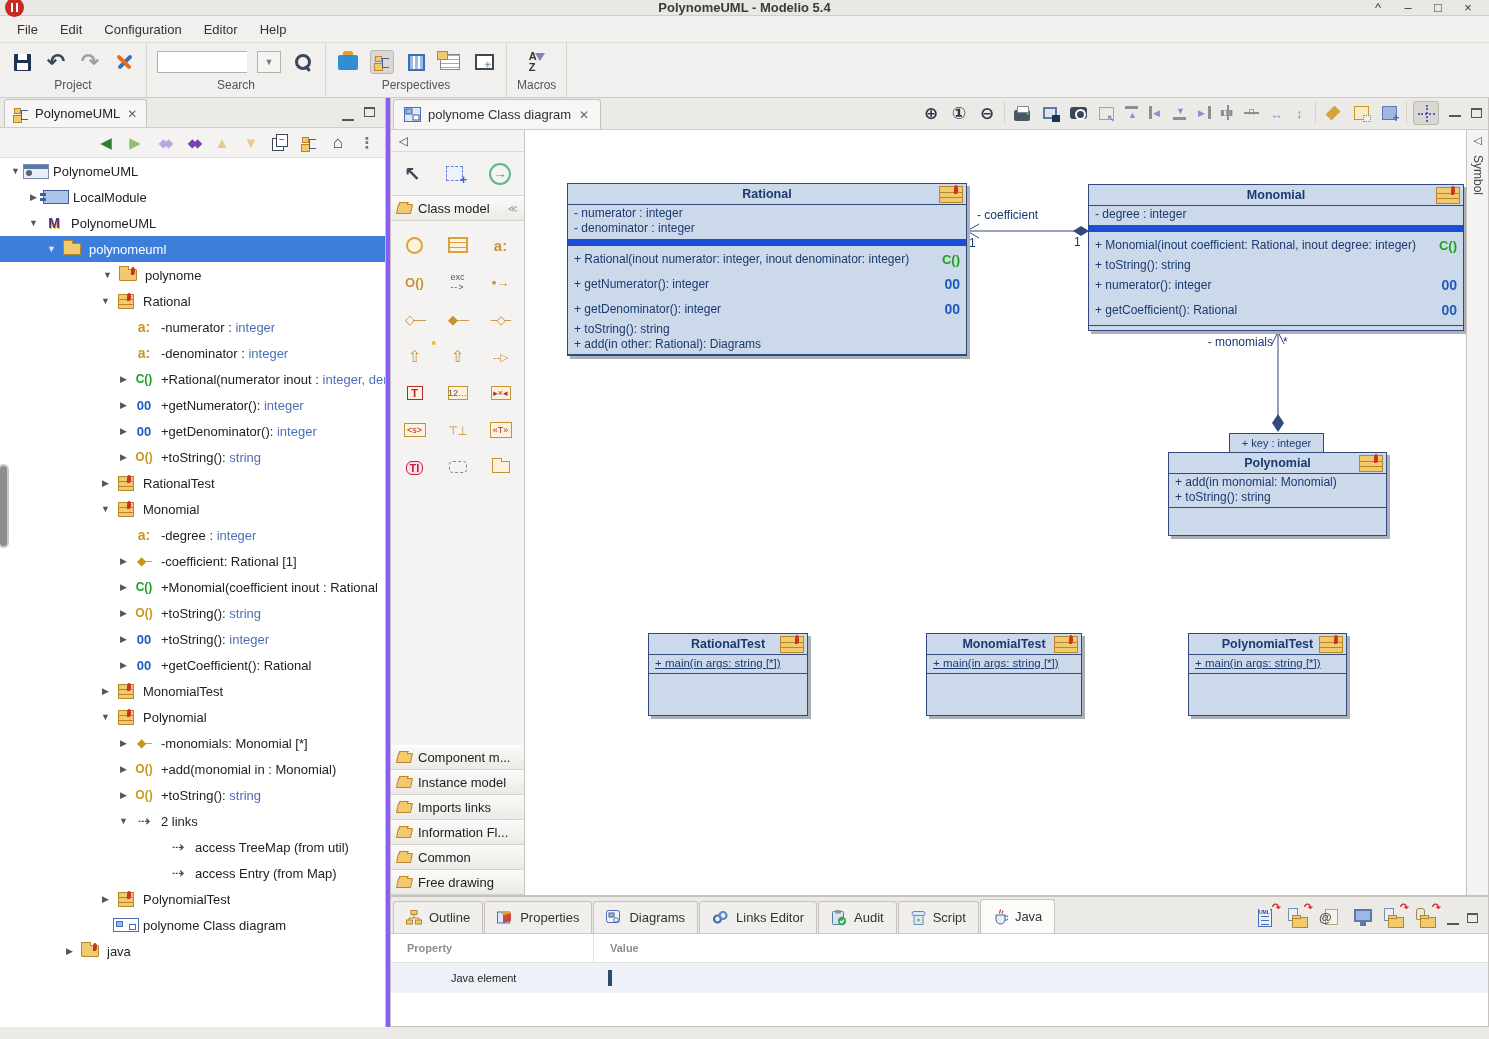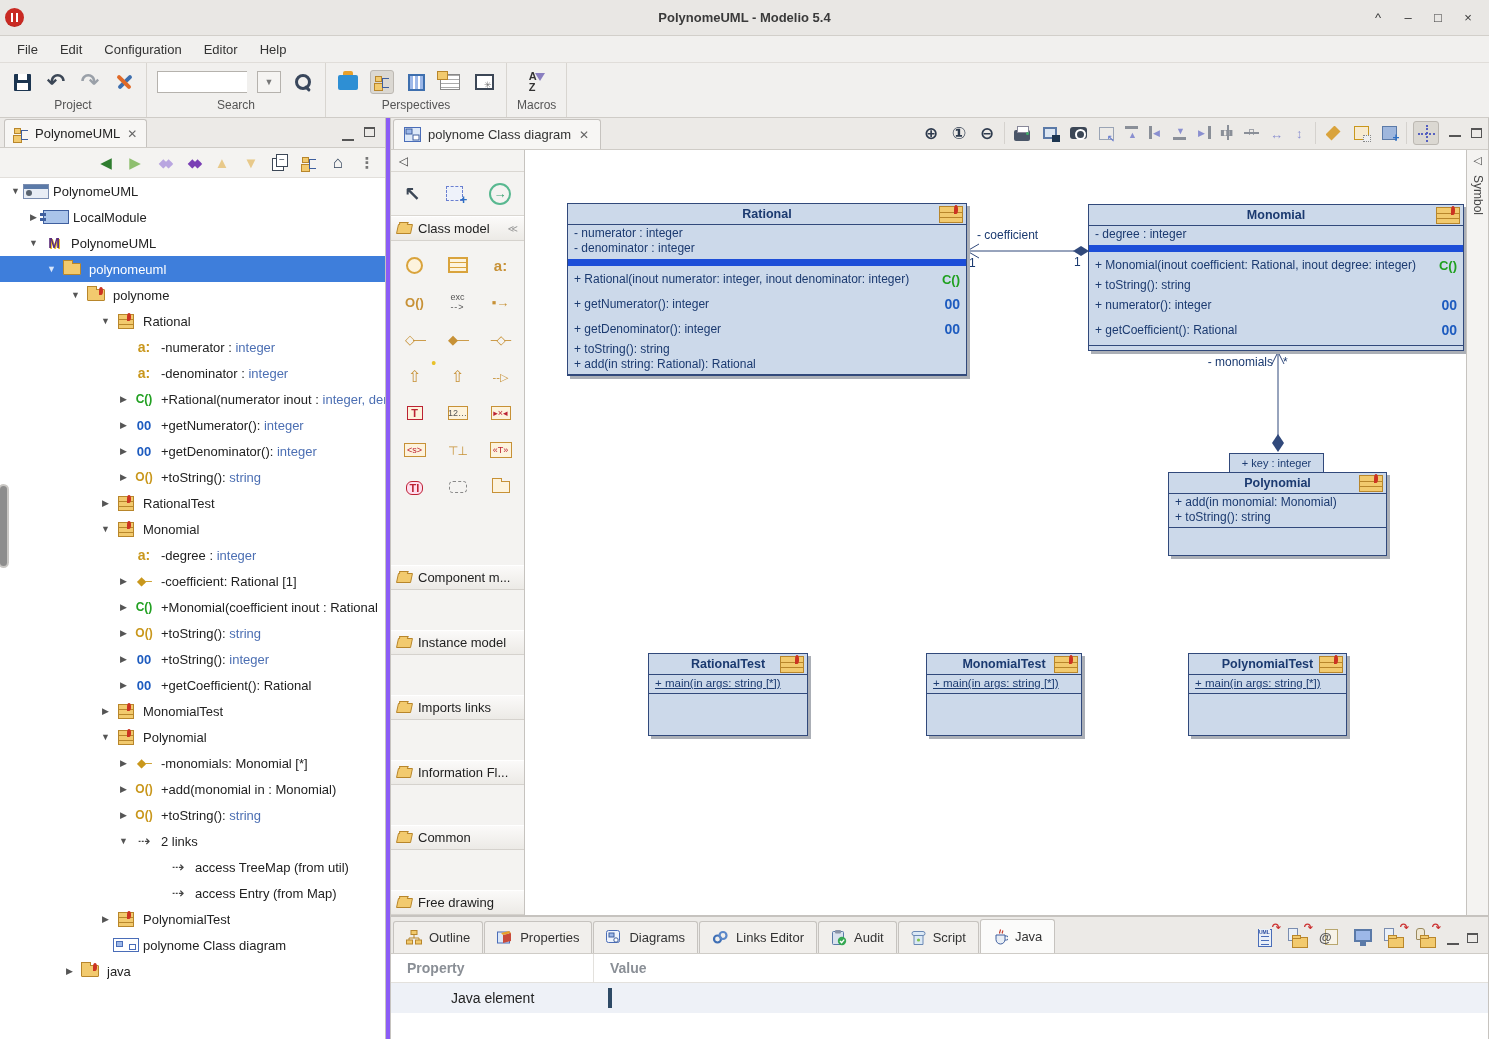--- a/index.html
+++ b/index.html
@@ -1,21 +1,21 @@
 <!DOCTYPE html>
 <html><head>
 <meta charset="utf-8">
 <style>
   * { margin:0; padding:0; box-sizing:border-box; }
   html,body { width:1489px; height:1039px; overflow:hidden;
     font-family:"Liberation Sans","DejaVu Sans",sans-serif; font-size:13px; color:#333;
     background:#eceae7; }
 
   
-  .titlebar { height:36px; background:#e9e7e4; border-bottom:1px solid #d2cfca;
+  .titlebar { height:16px; background:#e9e7e4; border-bottom:1px solid #d2cfca;
     display:flex; align-items:center; position:relative; }
   .logo { width:19px; height:19px; border-radius:50%; margin-left:5px;
     background:radial-gradient(circle at 50% 45%, #c92a23 60%, #a01b16 100%);
     position:relative; }
   .logo::before { content:""; position:absolute; left:6px; top:5px; width:7px; height:9px;
     background:linear-gradient(90deg,#fff 0 2px,transparent 2px 5px,#fff 5px 7px); }
   .wtitle { position:absolute; left:0; right:0; text-align:center; font-weight:bold; color:#3a3a3a; }
   .wcontrols { margin-left:auto; display:flex; gap:14px; padding-right:14px; z-index:2; }
   .wbtn { color:#3a3a3a; font-size:13px; line-height:1; cursor:default; width:14px; text-align:center; }
 
@@ -110,21 +110,21 @@
 
   .treewrap { flex:1; background:#fff; overflow:hidden; }
   .trow { height:26px; display:flex; align-items:center; white-space:nowrap; }
   .trow .arrow { width:15px; flex:0 0 15px; font-size:9px; color:#555; text-align:center; }
   .arrow.exp::before { content:"▼"; }
   .arrow.col::before { content:"▶"; }
   .tico { width:26px; flex:0 0 26px; display:flex; align-items:center; justify-content:center; margin-right:4px; }
   .tlabel { font-size:13px; color:#222; overflow:hidden; }
   .ttype { color:#4c6fb3; }
   .lvl0{padding-left:8px}.lvl1{padding-left:26px}.lvl2{padding-left:44px}.lvl3{padding-left:62px}
-  .lvl4{padding-left:68px}.lvl5{padding-left:98px}.lvl6{padding-left:116px}.lvl7{padding-left:150px}
+  .lvl4{padding-left:100px}.lvl5{padding-left:98px}.lvl6{padding-left:116px}.lvl7{padding-left:150px}
   .sel { background:#3e7edb; }
   .sel .tlabel, .sel .ttype { color:#fff; }
   .sel .arrow { color:#d8e6fa; }
 
   .i-attr::before { content:"a:"; color:#c9971c; font-weight:bold; font-size:14px; }
   .i-ctor::before { content:"C()"; color:#22a022; font-weight:bold; font-size:12px; }
   .i-opb::before { content:"00"; color:#1d5bbf; font-weight:800; font-size:13px; }
   .i-opo::before { content:"O()"; color:#c9971c; font-weight:bold; font-size:12px; }
   .i-comp::before { content:"◆–"; color:#c9971c; font-size:12px; letter-spacing:-1px; }
   .i-link::before { content:"⇢"; color:#444; font-size:15px; }
@@ -257,21 +257,21 @@
   .g-connector::before { content:"⊤⊥"; font-size:12px; letter-spacing:-1px; }
   .g-binding { width:22px; height:16px; border:1px solid #c79136; background:#fdf3dd; color:#b23;
     display:flex; align-items:center; justify-content:center; }
   .g-binding::before { content:"«T»"; font-size:9px; }
   .g-datatype::before { content:"TI"; font-size:11px; font-weight:bold; color:#b23;
     border:1px solid #b23; border-radius:6px; padding:0 3px; background:#fde; }
   .g-constraint { width:18px; height:12px; border:1px dashed #888; border-radius:4px; }
   .g-package { width:18px; height:12px; background:#fdf3dd; border:1px solid #c79136; position:relative; }
   .g-package::before { content:""; position:absolute; left:-1px; top:-4px; width:8px; height:3px;
     background:#fdf3dd; border:1px solid #c79136; border-bottom:none; }
-  .pal-bottomgroups { margin-top:auto; display:flex; flex-direction:column;gap:40px; }
+  .pal-bottomgroups { margin-top:auto; display:flex; flex-direction:column; }
 
   .canvas { flex:1; position:relative; background:#fff; overflow:hidden; }
   .wires { position:absolute; left:0; top:0; pointer-events:none; }
   .wires text { fill:#1b3a70; font-size:12px; font-family:"Liberation Sans",sans-serif; }
 
   .umlbox { position:absolute; background:#ccd9ea; border:1px solid #31497b; color:#1b3a70;
     box-shadow:3px 3px 0 #abafb6; display:flex; flex-direction:column; font-size:12px; }
   .umlhead { height:21px; flex:0 0 21px; border-bottom:1px solid #31497b; position:relative;
     display:flex; align-items:center; justify-content:center; font-weight:bold; font-size:12.5px; }
   .jicon { position:absolute; right:3px; top:2px; width:24px; height:17px; background:#f2ca6e;
@@ -314,21 +314,21 @@
   .bi-doc::before { content:"UML"; position:absolute; top:-1px; left:0; font-size:5px; font-weight:bold; color:#2d4fa0; background:#eaf0f8; }
   .bi-folder { width:16px; height:11px; background:#f2ca6e; border:1px solid #b8862b; position:absolute; left:5px; bottom:1px; }
   .bi-folder::before { content:""; position:absolute; left:-1px; top:-3px; width:7px; height:2px; background:#f2ca6e; border:1px solid #b8862b; }
   .bi-page { width:13px; height:16px; background:#f7f3e8; border:1px solid #b8a66e; position:absolute; left:6px; top:2px; }
   .bi-at::before { content:"@"; position:absolute; left:0px; top:3px; font-size:13px; font-weight:bold; color:#555; }
   .bi-screen { width:18px; height:13px; background:#9db8e8; border:2px solid #5b7aa8; position:absolute; left:3px; top:2px; }
   .bi-screen::before { content:""; position:absolute; left:4px; bottom:-6px; width:6px; height:4px; background:#5b7aa8; }
   .bi-file { width:10px; height:13px; background:#eaf0f8; border:1px solid #7a8db0; position:absolute; left:1px; top:1px; }
   .bi-jar { width:9px; height:12px; background:#efe7d2; border:1px solid #9a8a5e; border-radius:3px 3px 1px 1px; position:absolute; left:1px; top:1px; }
   .noarrow::after { content:""; }
-  .ptable { flex:1; display:flex; flex-direction:column; font-size:14px; }
+  .ptable { flex:1; display:flex; flex-direction:column; font-size:11px; }
   .pthead { display:grid; grid-template-columns:203px 1fr; height:29px; align-items:center;
     border-bottom:1px solid #e3e1dd; color:#8a8f96; font-weight:bold; background:#fff; }
   .pthead > div { padding-left:16px; border-right:1px solid #e3e1dd; height:100%; display:flex; align-items:center; }
   .pthead > div:last-child { border-right:none; }
   .ptrow { display:grid; grid-template-columns:203px 1fr; height:30px; align-items:center; background:#eef1f7; }
   .ptrow .pname { padding-left:60px; color:#222; }
   .checkbox { width:16px; height:16px; background:#fff; border:2px solid #2e4a66; margin-left:14px; }
   .ptfill { flex:1; background:#fff; }
 </style>
 </head>
@@ -864,21 +864,21 @@
                 <span class="optxt">+ getDenominator(): integer</span>
                 <span class="opic ic-opb"></span>
               </div>
 
               <div class="oprow">
                 <span class="optxt">+ toString(): string</span>
                 <span class="opic"></span>
               </div>
 
               <div class="oprow">
-                <span class="optxt">+ add(in string: Rational): Rational</span>
+                <span class="optxt">+ add(in other: Rational): Diagrams</span>
                 <span class="opic"></span>
               </div>
             </div>
           <div class="umlempty"></div>
         </div>
 
         <div class="umlbox" style="left:563px; top:54px; width:376px; height:147px;">
           <div class="umlhead">
               <span>Monomial</span>
               <span class="jicon"></span>

